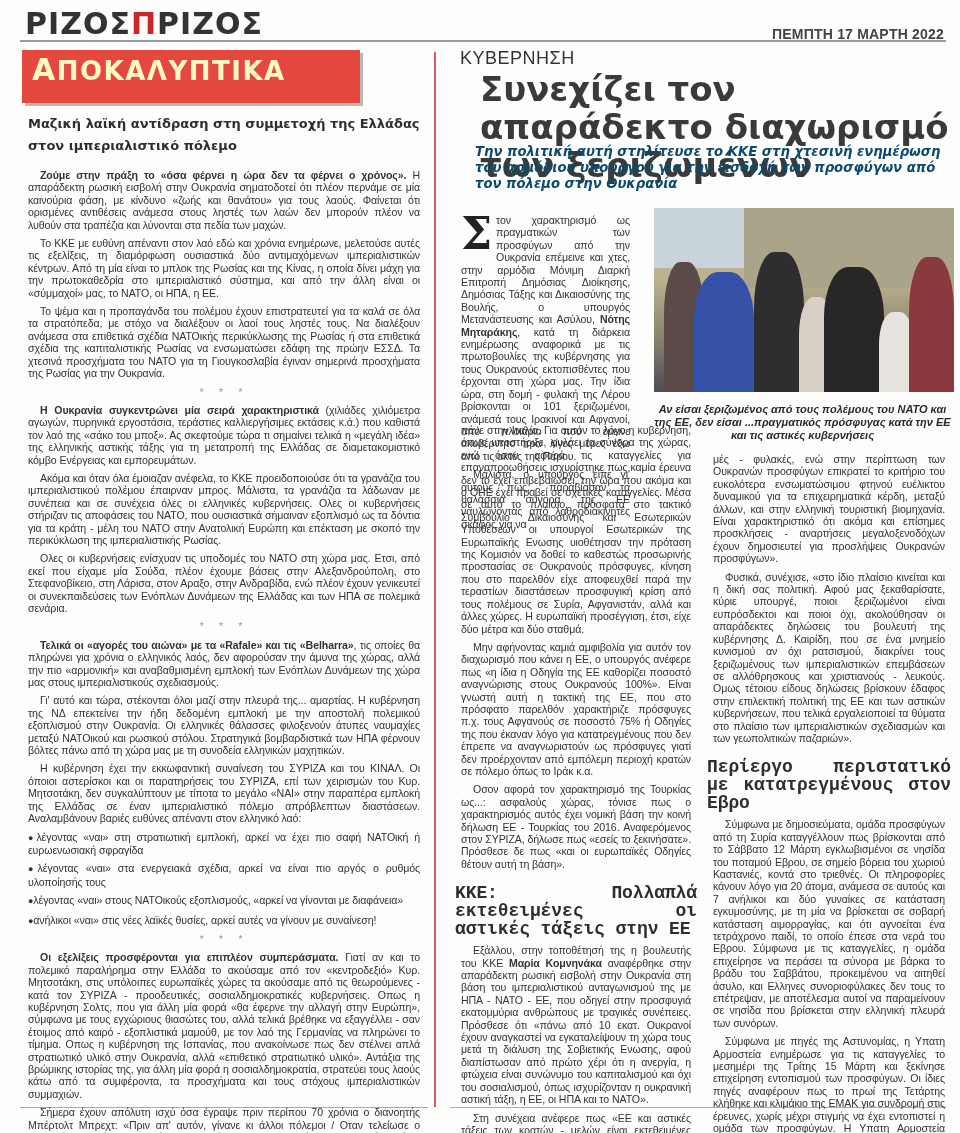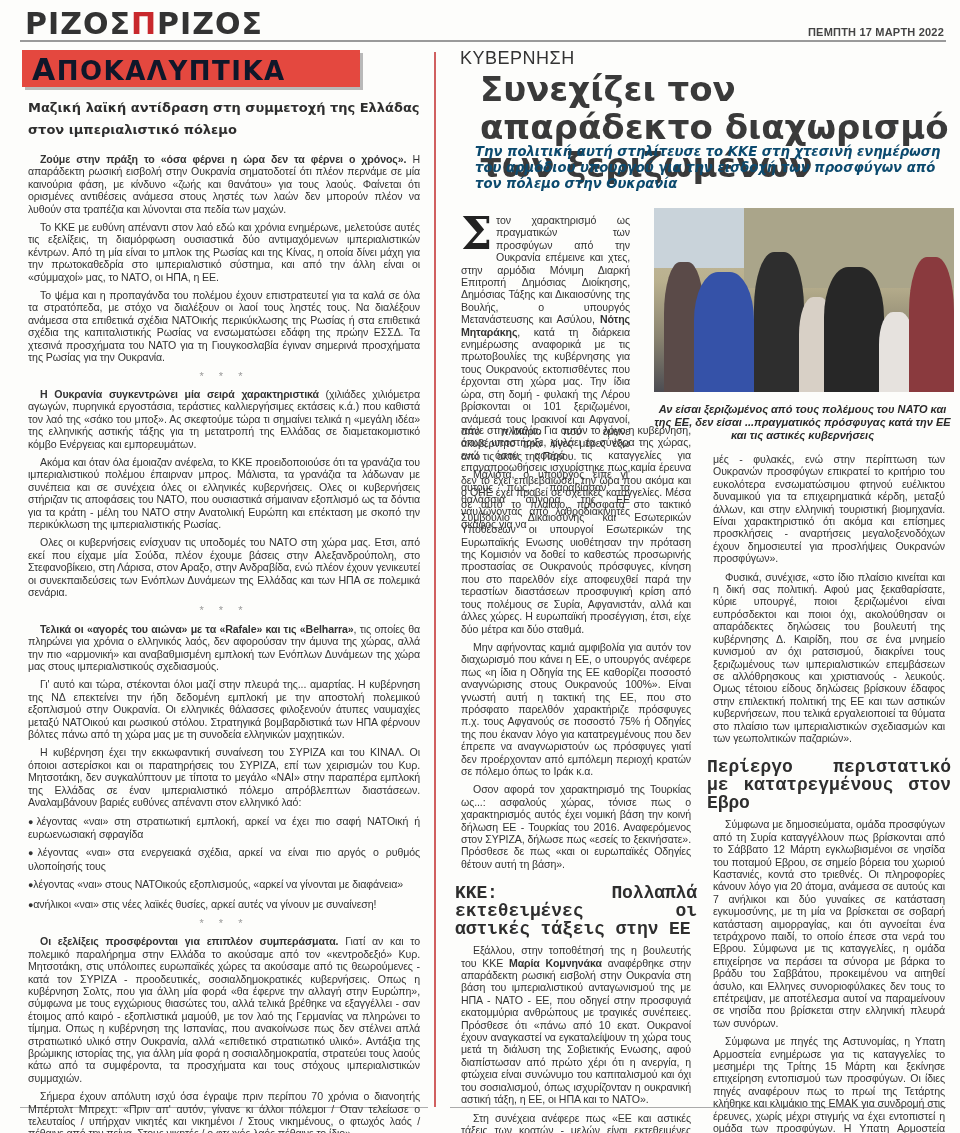--- a/index.html
+++ b/index.html
@@ -11,43 +11,43 @@
     position: relative;
   }
   .masthead {
     position: absolute; left: 25px; top: 6px;
     font-family: "DejaVu Sans", sans-serif; font-weight: bold;
     font-size: 30px; letter-spacing: 1px; color: #333;
   }
   .masthead .red { color: #c8282c; }
   .date {
     position: absolute; right: 16px; top: 26px;
-    font-size: 11px; font-weight: bold; color: #444; letter-spacing: 0.2px;
+    font-size: 14px; font-weight: bold; color: #444; letter-spacing: 0.2px;
   }
   .top-rule {
     position: absolute; left: 20px; right: 14px; top: 40px;
     height: 2px; background: #9a9a9a;
   }
   .col-divider {
     position: absolute; left: 434px; top: 52px; bottom: 26px;
     width: 1.5px; background: #d06060;
   }
   .bottom-rule-left {
     position: absolute; left: 20px; width: 408px; top: 1107px; height: 1px; background: #aaa;
   }
   .bottom-rule-right {
     position: absolute; left: 450px; right: 14px; top: 1107px; height: 1px; background: #aaa;
   }
 
   
   .left-col { position: absolute; left: 22px; top: 50px; width: 404px; }
   .banner {
-    display: inline-block; background: #e4483f; color: #0f172a;
+    display: inline-block; background: #e4483f; color: #fef9c3;
     font-family: "DejaVu Sans", sans-serif; font-weight: bold;
-    font-size: 26px; padding: 2px 74px 0 10px; letter-spacing: 1.5px;
+    font-size: 26px; padding: 2px 74px 16px 10px; letter-spacing: 1.5px;
     box-shadow: 3px 3px 0 #b9b9b9;
   }
   .banner .big { font-size: 30px; }
   .left-title {
     margin: 10px 0 12px 6px;
     font-family: "DejaVu Sans", sans-serif; font-weight: bold;
     font-size: 13px; line-height: 22px; color: #2e2e2e;
   }
   .body-text {
     font-family: "Liberation Sans Narrow", "Liberation Sans", sans-serif;

